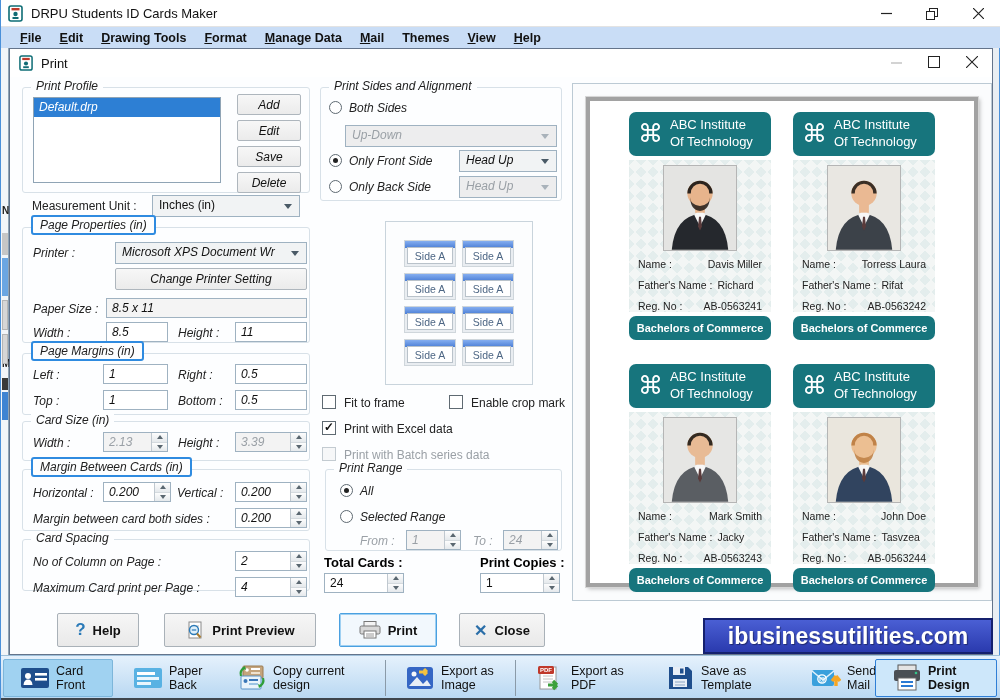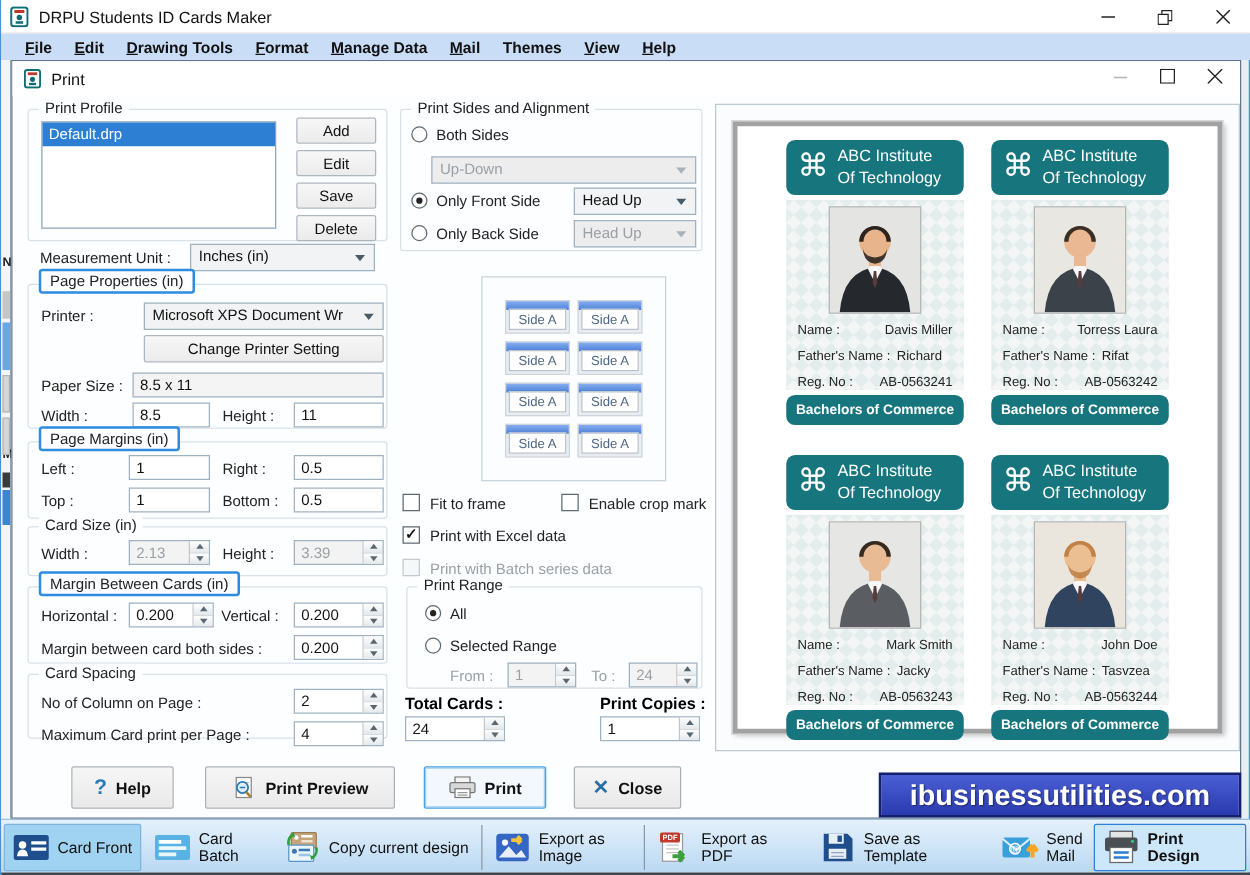--- a/index.html
+++ b/index.html
@@ -19,21 +19,21 @@
   .bgstrip { position:absolute; left:0; top:48px; width:8px; height:607px; background:#f2f5f8; border-right:1px solid #8fa4b5; }
   .bgletter { position:absolute; left:1px; font-size:10px; font-weight:bold; color:#222; }
   .bgtile { position:absolute; left:1px; width:6px; }
 
   
   .dialog { position:absolute; left:8px; top:48px; width:984px; height:607px; background:#fdfeff; border:1px solid #64748b; }
   .dlg-titlebar { position:absolute; left:0; top:0; width:100%; height:28px; background:#fff; display:flex; align-items:center; }
   .dlg-titlebar .ttl { font-size:13px; color:#111; margin-left:8px; }
   .dlgbtns { position:absolute; right:6px; top:0; height:28px; display:flex; align-items:center; gap:26px; }
 
-  .group { position:absolute; border:1px solid #d8e1e8; border-radius:3px; }
+  .group { position:absolute; border:1px solid #d8e1e8; border-radius:3px;font-style:italic; }
   .glabel { position:absolute; top:-9px; left:8px; background:#fdfeff; padding:0 5px; font-size:12px; color:#222; white-space:nowrap; }
   .glabel.hl { border:2px solid #2f8be0; border-radius:3px; top:-13px; padding:1px 7px; }
   .lbl { position:absolute; font-size:12px; color:#222; white-space:nowrap; }
   .lbl.dis { color:#9aa0a6; }
   .lbl.b { font-weight:bold; color:#000; }
 
   .field { position:absolute; border:1px solid #9fb2c1; background:#fff; font-size:12px; color:#111; padding:2px 5px; overflow:hidden; white-space:nowrap; }
   .field.ro { background:#f4f4f4; }
   .field.dis { background:#f3f3f3; color:#9aa0a6; }
   .spin { padding-right:19px; }
@@ -97,21 +97,21 @@
   .id-row.gap5 { gap:5px; }
   .id-row.reg .val { margin-left:16px; }
   .id-footer { height:24px; background:#17757d; border-radius:7px; color:#fff; font-weight:bold; font-size:11px; display:flex; align-items:center; justify-content:center; flex:none; }
 
   
   .branding { position:absolute; left:693px; top:569px; width:290px; height:36px; background:linear-gradient(#4a5fd4,#2a3aae); border:2px solid #14206e; display:flex; align-items:center; justify-content:center; }
   .branding span { color:#fff; font-weight:bold; font-size:23px; letter-spacing:0; text-shadow:1px 1px 1px rgba(0,0,0,.4); }
 
   
   .taskbar { position:absolute; left:0; top:655px; width:1000px; height:45px; background:linear-gradient(#e5f1fc,#b9d8f2); border-top:1px solid #9fc0da; border-bottom:2px solid #3e454c; }
-  .titem { position:absolute; top:3px; height:38px; display:flex; align-items:center; gap:6px; padding:0 6px; font-size:12.5px; color:#111; }
+  .titem { position:absolute; top:3px; height:38px; display:flex; align-items:center; gap:6px; padding:0 16px; font-size:12.5px; color:#111; }
   .titem.active { background:#a0d2f1; border:1px solid #7db6da; border-radius:2px; }
   .titem.focus { background:#cde7fa; border:1px solid #2f7fd6; border-radius:2px; font-weight:bold; }
   .tsep { position:absolute; top:4px; width:1px; height:36px; background:#8a9aa8; }
   .ticon { width:30px; height:28px; flex:none; }
   .ticon svg { display:block; width:100%; height:100%; }
 </style>
 </head>
 <body>
 
 <div id="stage">
@@ -575,21 +575,21 @@
 
     <div class="titem" style="left:116px;width:100px">
       <span class="ticon">
           <svg viewBox="0 0 30 28">
             <rect x="1" y="4" width="28" height="20" rx="2" fill="#59b2e3"></rect>
             <rect x="4" y="8" width="18" height="3" fill="#fff"></rect>
             <rect x="4" y="13" width="22" height="3" fill="#eaf6fd"></rect>
             <rect x="4" y="18" width="14" height="3" fill="#eaf6fd"></rect>
           </svg>
         </span>
-      <span>Card Batch</span>
+      <span>Paper Back</span>
     </div>
 
     <div class="titem" style="left:220px;width:160px">
       <span class="ticon">
           <svg viewBox="0 0 30 28">
             <rect x="6" y="2" width="20" height="12" rx="1" fill="#c4a47c" stroke="#9c7c52"></rect>
             <circle cx="10" cy="6" r="1.8" fill="#fff"></circle>
             <rect x="14" y="4" width="9" height="2" fill="#fff"></rect>
             <rect x="14" y="8" width="9" height="2" fill="#efe2cf"></rect>
             <rect x="4" y="12" width="20" height="13" rx="1" fill="#eaf4fb" stroke="#5a94c8"></rect>

